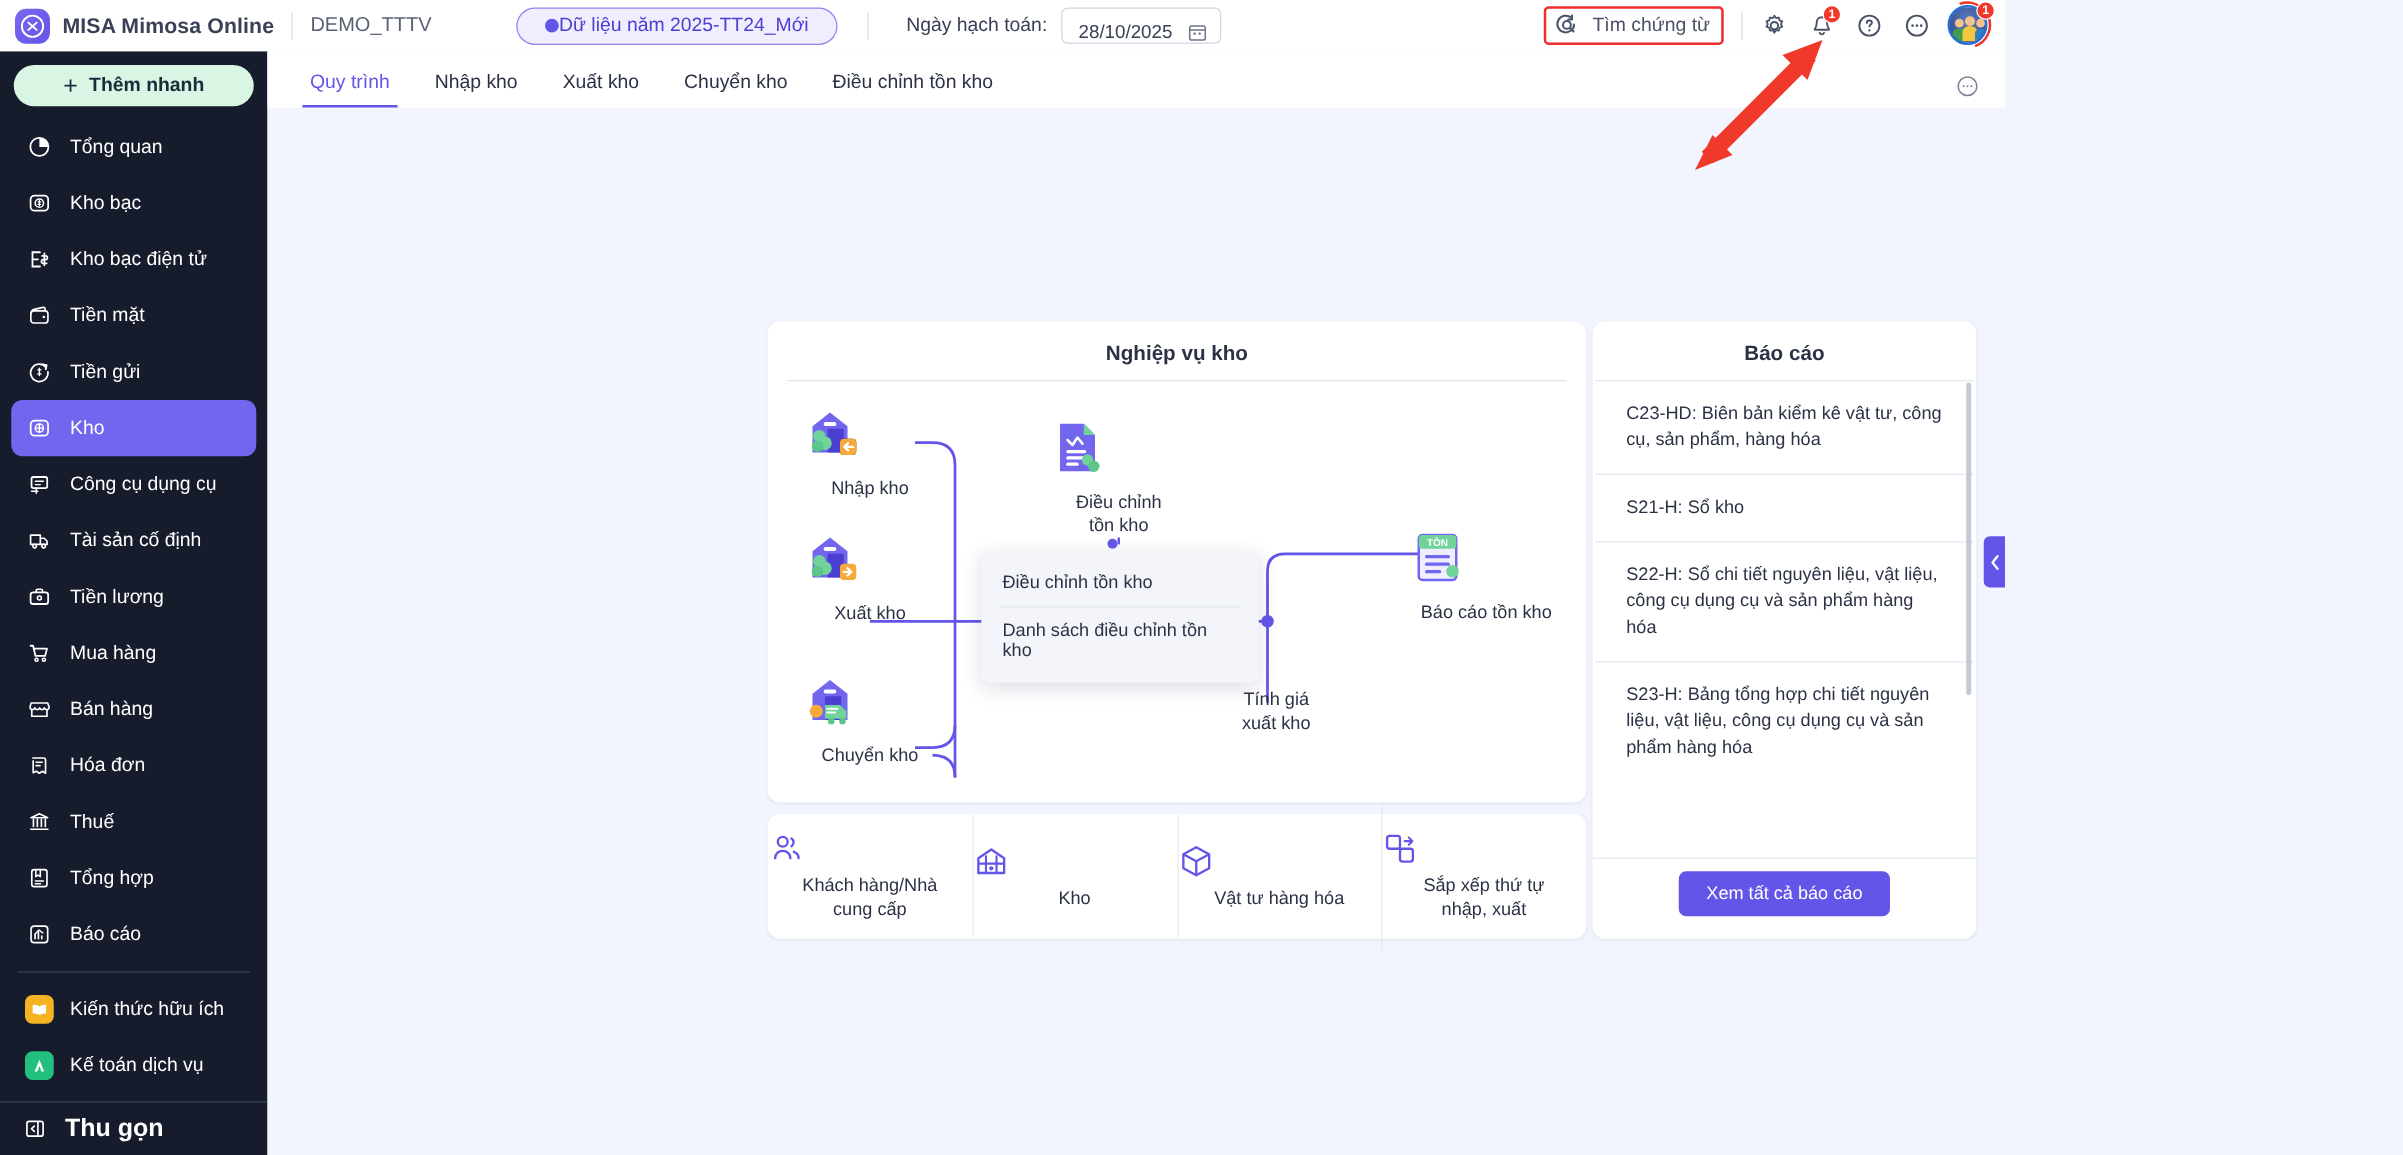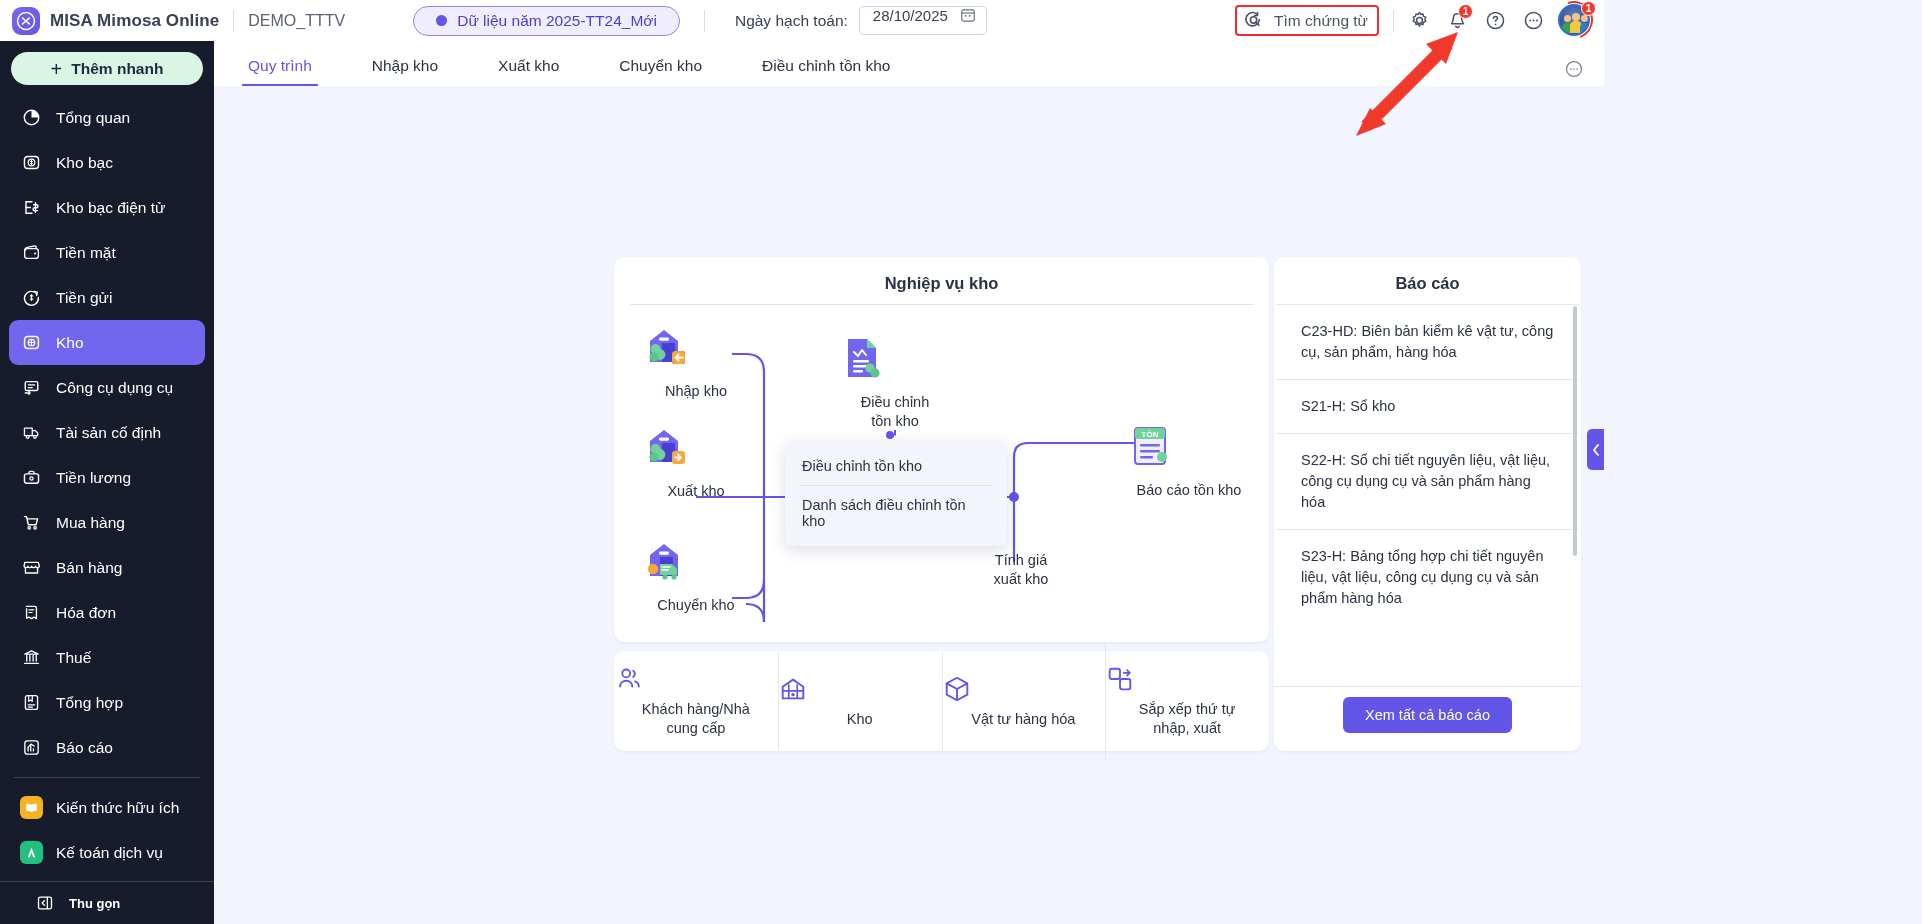--- a/index.html
+++ b/index.html
@@ -20,30 +20,30 @@
   .logo-badge {
     width: 28px; height: 28px; border-radius: 9px;
     background: linear-gradient(135deg,#7b68ee,#6355e8);
     display: flex; align-items: center; justify-content: center;
     margin-right: 10px; flex: none;
   }
   .brand-name { font-size: 17px; font-weight: bold; color: #3a4055; letter-spacing: .1px; }
   .vsep { width: 1px; height: 22px; background: #d7dbe6; margin: 0 14px; flex: none; }
   .tenant { font-size: 16px; color: #5a6076; }
   .year-pill {
-    display: flex; align-items: center; gap: 10px;
+    display: flex; align-items: center; gap: 0;
     border: 1.3px solid #8d85ef; background: #f0eefe;
     border-radius: 20px; height: 30px; padding: 0 22px;
     margin-left: 68px; margin-right: 10px;
   }
   .year-dot { width: 11px; height: 11px; border-radius: 50%; background: #6355e8; flex: none; }
   .year-text { font-size: 15.5px; color: #4a3fd0; white-space: nowrap; }
   .date-label { font-size: 15.5px; color: #3a4055; margin-left: 16px; white-space: nowrap; }
   .date-box {
-    display: flex; align-items: flex-start; gap: 12px;
+    display: flex; align-items: flex-end; gap: 12px;
     border: 1px solid #cfd5e3; border-radius: 5px;
     height: 29px; padding: 0 10px 0 13px; margin-left: 11px; background: #fff;
   }
   .date-val { font-size: 15px; color: #3a4055; }
   .spacer { flex: 1; }
   .search-doc {
     display: flex; align-items: center; gap: 9px;
     padding: 3px 9px 3px 7px; margin-right: 8px;
     border: 2.5px solid #f02c2c; border-radius: 4px;
   }
@@ -88,28 +88,28 @@
     margin: 0 9px; padding-left: 11px; border-radius: 9px;
     font-size: 15.5px; color: #ffffff; white-space: nowrap;
   }
   .nav-item.active { background: #7266ef; }
   .nav-ico { width: 23px; height: 23px; flex: none; display:flex; align-items:center; justify-content:center; }
   .nav-div { height: 1px; background: #39404f; margin: 7px 14px; }
   .sq-ico { width: 23px; height: 23px; border-radius: 6px; display:flex; align-items:center; justify-content:center; flex:none; }
   .sidebar-bottom { border-top: 1px solid #39404f; }
   .collapse-row {
     display: flex; align-items: center; gap: 13px; height: 42px;
-    padding-left: 33px; font-size: 13px; font-weight: bold; color: #fff;
+    padding-left: 16px; font-size: 20px; font-weight: bold; color: #fff;
   }
 
   
   .main { flex: 1; display: flex; flex-direction: column; min-width: 0; background: #f2f5fd; position: relative; }
   .tabbar {
     height: 45px; min-height: 45px; background: #fff; display: flex; align-items: flex-end;
-    padding-left: 16px; position: relative; gap: 24px;
+    padding-left: 16px; position: relative;
   }
   .tab {
     padding: 0 18px 11px 18px; font-size: 15.5px; color: #2b3245; position: relative; white-space: nowrap;
   }
   .tab.active { color: #6355e8; }
   .tab.active:after {
     content:''; position: absolute; left: 12px; right: 12px; bottom: 0; height: 2.5px; background: #6355e8;
   }
   .tabbar-right { margin-left: auto; padding-right: 20px; padding-bottom: 7px; }
 

